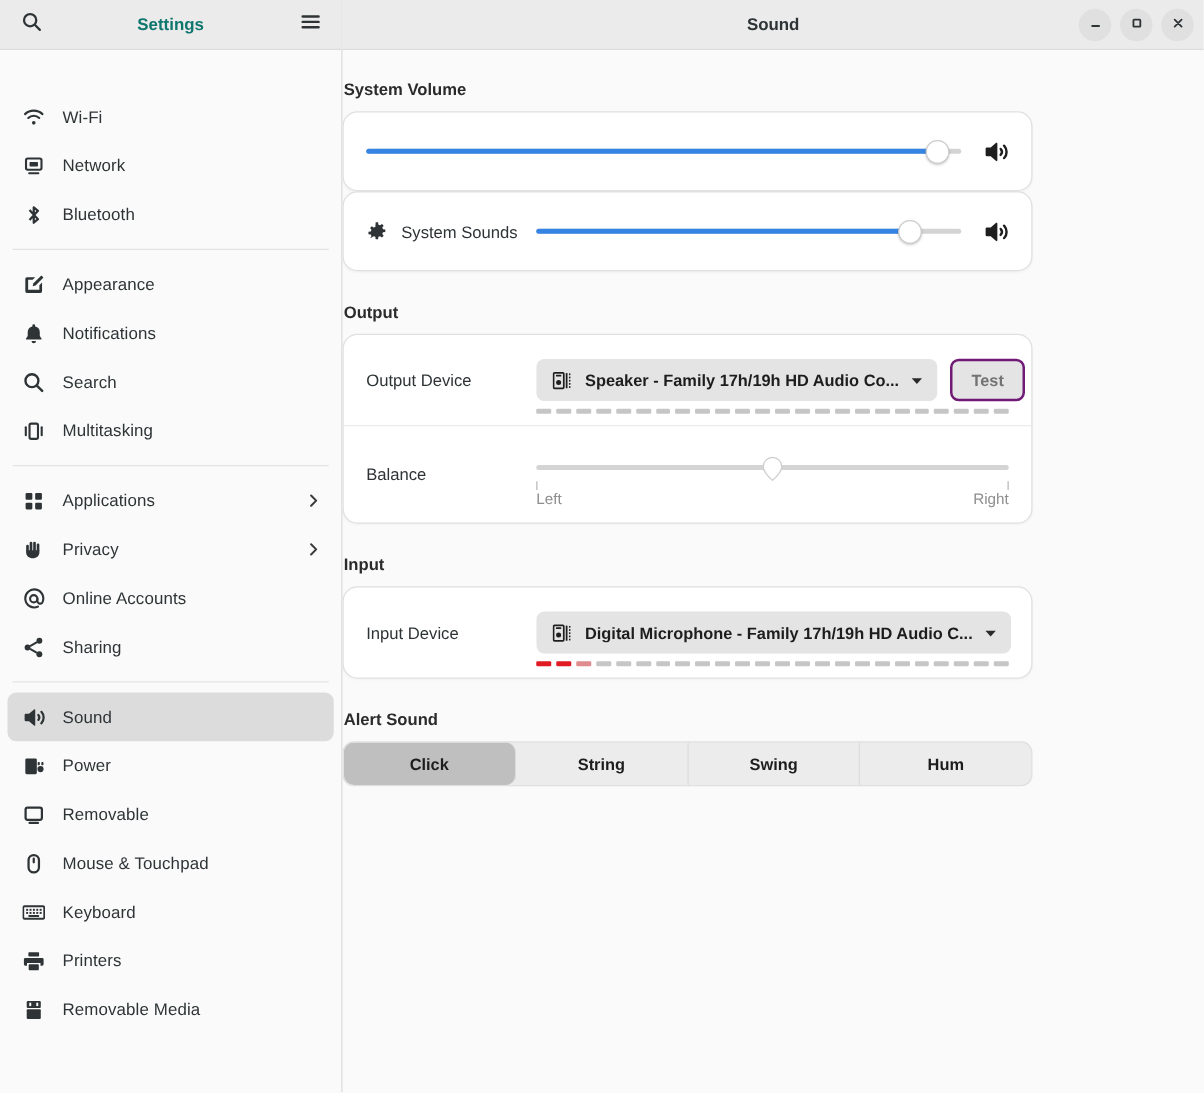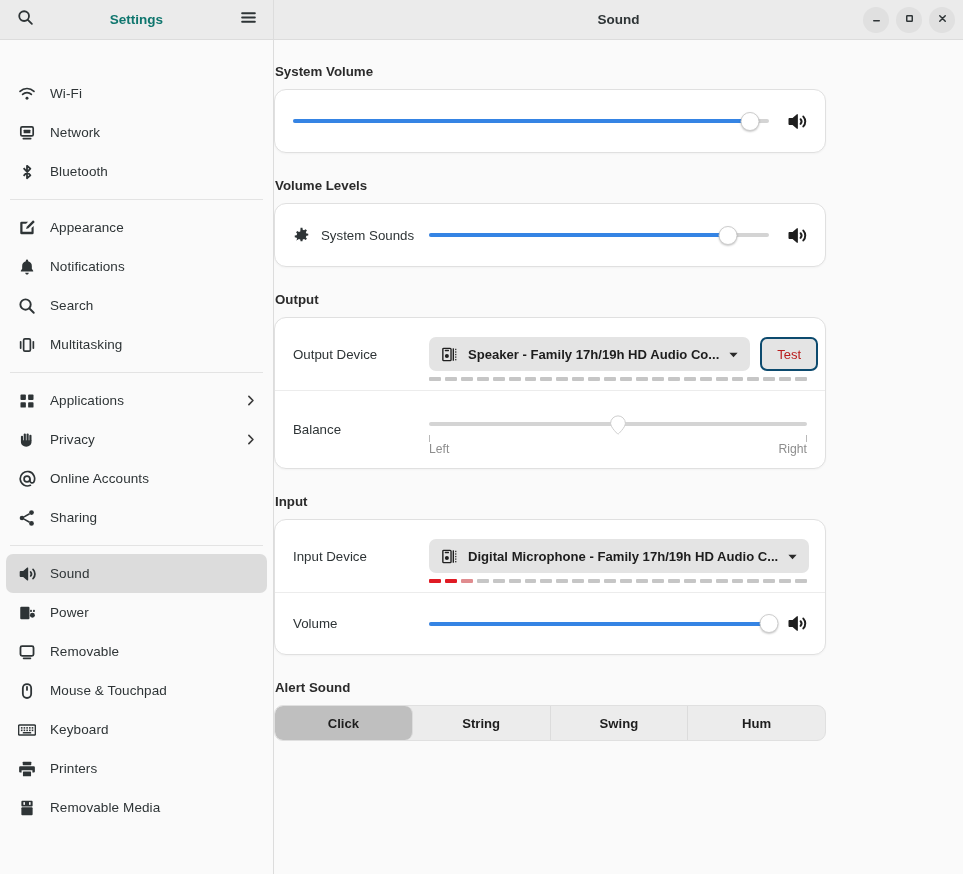--- a/index.html
+++ b/index.html
@@ -170,24 +170,24 @@
   }
   .dd-icon { flex: 0 0 17px; display: flex; align-items: center; color: #1f1f1f; }
   .dd-text {
     flex: 1; min-width: 0;
     font-size: 13.1px; font-weight: bold; color: #1d1d1d;
     white-space: nowrap; overflow: hidden; text-overflow: ellipsis;
   }
   .dd-arrow { flex: 0 0 11px; display: flex; align-items: center; color: #2a2a2a; }
   .test-btn {
     flex: 0 0 auto; height: 34px; padding: 0 15px;
-    background: #e4e4e4; border: 2px solid #0c4a6e;
+    background: #e4e4e4; border: 2px solid #701a75;
     border-radius: 7px;
     display: flex; align-items: center; justify-content: center;
-    font-size: 13px; font-weight: normal; color: #b91c1c; cursor: pointer;
+    font-size: 13px; font-weight: bold; color: #737373; cursor: pointer;
   }
 
   
   .meter {
     position: absolute; left: 154px; right: 18px; bottom: 9px;
     display: flex; gap: 4px;
   }
   .meter .seg {
     flex: 1; height: 4px; border-radius: 1px; background: #c6c6c6;
   }
@@ -525,21 +525,20 @@
                 <svg width="21" height="21" viewBox="0 0 16 16" fill="#1f1f1f">
                   <path d="M8.3 2.5 5 5.4H2.6a.7.7 0 0 0-.7.7v3.8c0 .4.3.7.7.7H5l3.3 2.9a.45.45 0 0 0 .75-.34V2.84a.45.45 0 0 0-.75-.34z"></path>
                   <path d="M10.6 5.7a.75.75 0 0 1 1.06.05 3.4 3.4 0 0 1 0 4.5.75.75 0 1 1-1.11-1 1.9 1.9 0 0 0 0-2.5.75.75 0 0 1 .05-1.05z"></path>
                   <path d="M12.7 3.7a.75.75 0 0 1 1.06.04 6.3 6.3 0 0 1 0 8.52.75.75 0 1 1-1.1-1.02 4.8 4.8 0 0 0 0-6.48.75.75 0 0 1 .04-1.06z"></path>
                 </svg>
               </div>
             </div>
           </div>
         </div>
 
-        <div class="sec-title gap">Volume Levels</div>
         <div class="card">
           <div class="row">
             <div class="app-icon">
               <svg width="17" height="17" viewBox="0 0 16 16" fill="#2e3436">
                 <path d="M8 5.1A2.9 2.9 0 1 0 8 10.9 2.9 2.9 0 0 0 8 5.1zm0 1.6a1.3 1.3 0 1 1 0 2.6 1.3 1.3 0 0 1 0-2.6z"></path>
                 <path d="M7.1 0.8h1.8l.25 1.75 1.3.54 1.4-1.06 1.27 1.27-1.06 1.4.54 1.3 1.75.25v1.8l-1.75.25-.54 1.3 1.06 1.4-1.27 1.27-1.4-1.06-1.3.54-.25 1.75H7.1l-.25-1.75-1.3-.54-1.4 1.06L2.88 12.7l1.06-1.4-.54-1.3L1.65 9.75V7.95l1.75-.25.54-1.3-1.06-1.4 1.27-1.27 1.4 1.06 1.3-.54z"></path>
               </svg>
             </div>
             <div class="app-name">System Sounds</div>
             <div class="slider-wrap">
@@ -684,37 +683,20 @@
                 <div class="seg"></div>
                 <div class="seg"></div>
                 <div class="seg"></div>
                 <div class="seg"></div>
                 <div class="seg"></div>
                 <div class="seg"></div>
                 <div class="seg"></div>
                 <div class="seg"></div>
               </div>
           </div>
-          <div class="row">
-            <div class="row-label">Volume</div>
-            <div class="slider-wrap">
-              <div class="slider" id="invol-slider">
-                <div class="strack"></div>
-                <div class="sfill" style="width: 100%;"></div>
-                <div class="sknob" style="left: 100%;"></div>
-              </div>
-              <div class="spk-icon">
-                <svg width="21" height="21" viewBox="0 0 16 16" fill="#1f1f1f">
-                  <path d="M8.3 2.5 5 5.4H2.6a.7.7 0 0 0-.7.7v3.8c0 .4.3.7.7.7H5l3.3 2.9a.45.45 0 0 0 .75-.34V2.84a.45.45 0 0 0-.75-.34z"></path>
-                  <path d="M10.6 5.7a.75.75 0 0 1 1.06.05 3.4 3.4 0 0 1 0 4.5.75.75 0 1 1-1.11-1 1.9 1.9 0 0 0 0-2.5.75.75 0 0 1 .05-1.05z"></path>
-                  <path d="M12.7 3.7a.75.75 0 0 1 1.06.04 6.3 6.3 0 0 1 0 8.52.75.75 0 1 1-1.1-1.02 4.8 4.8 0 0 0 0-6.48.75.75 0 0 1 .04-1.06z"></path>
-                </svg>
-              </div>
-            </div>
-          </div>
         </div>
 
         <div class="sec-title gap">Alert Sound</div>
         <div class="segmented" id="alert-segmented">
             <div class="seg-btn active">Click</div>
             <div class="seg-btn">String</div>
             <div class="seg-btn">Swing</div>
             <div class="seg-btn">Hum</div>
           </div>
 

